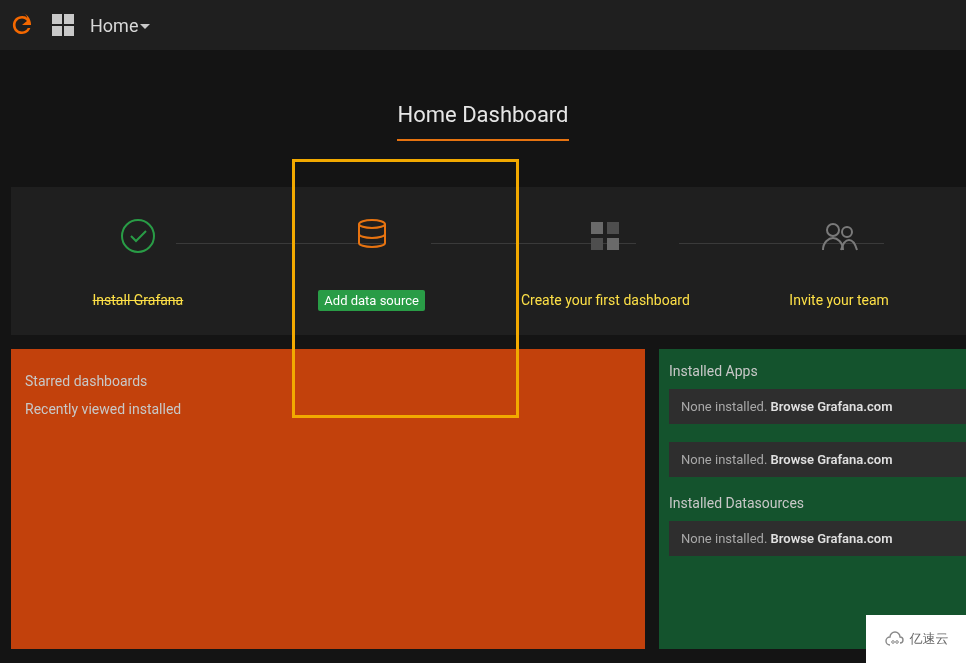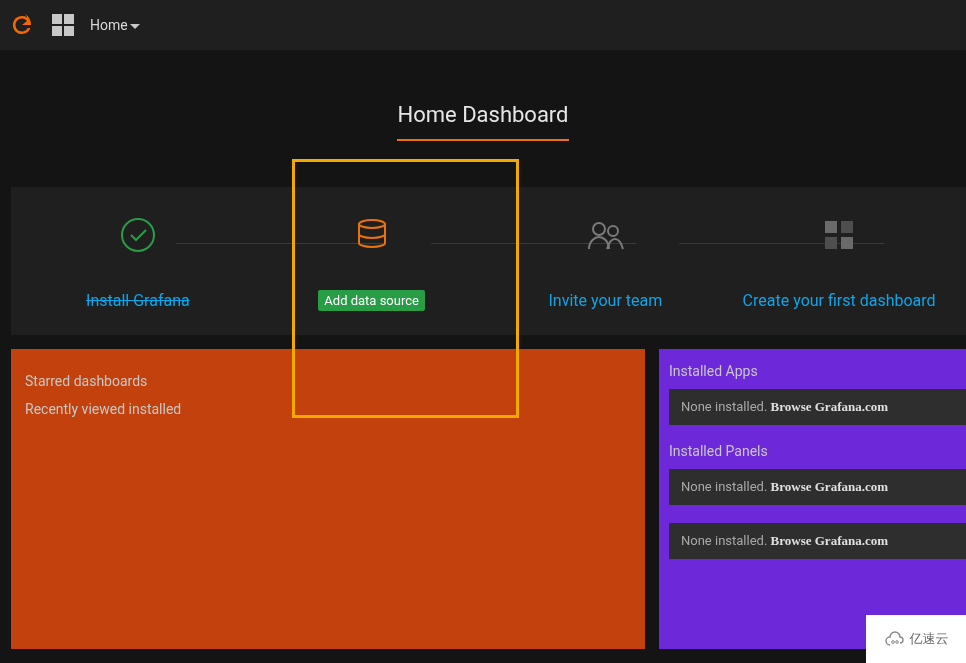--- a/index.html
+++ b/index.html
@@ -22,21 +22,21 @@
   }
   .logo { width: 28px; height: 28px; display: flex; align-items: center; justify-content: center; }
   .nav-icon-grid {
     width: 22px; height: 22px;
     display: grid;
     grid-template-columns: 1fr 1fr;
     grid-template-rows: 1fr 1fr;
     gap: 2px;
   }
   .nav-icon-grid span { background: #c8c8c8; }
-  .breadcrumb { display: flex; align-items: center; gap: 2px; color: #d8d8d8; font-size: 14px; font-weight: 400; }
+  .breadcrumb { display: flex; align-items: center; gap: 2px; color: #d8d8d8; font-size: 18px; font-weight: 400; }
   .caret-down {
     width: 0; height: 0;
     border-left: 5px solid transparent;
     border-right: 5px solid transparent;
     border-top: 5px solid #c8c8c8;
     margin-top: 2px;
   }
 
   
   .page-title-wrap { text-align: center; margin-top: 52px; }
@@ -69,22 +69,22 @@
     z-index: 2;
   }
   .gs-icon-wrap {
     height: 44px;
     display: flex;
     align-items: center;
     justify-content: center;
     margin-bottom: 34px;
   }
   .gs-step-label {
-    font-size: 16px;
-    color: #0ea5e9;
+    font-size: 14px;
+    color: #fde047;
   }
   .gs-step.done .gs-step-label { text-decoration: line-through; }
   .gs-step.active .gs-step-label {
     background: #299c46;
     color: #fff;
     display: inline-block;
     padding: 3px 6px;
     border-radius: 2px;
     font-size: 13px;
     text-decoration: none;
@@ -113,33 +113,33 @@
   .panel-left {
     flex: 0 0 634px;
     background: #c2410c;
     padding: 18px 14px;
     min-height: 300px;
   }
   .panel-left-row { color: #c8c8c8; font-size: 14px; padding: 6px 0; }
 
   .panel-right {
     flex: 1 1 auto;
-    background: #6d28d9;
+    background: #14532d;
     padding: 14px 0 20px 10px;
   }
   .inst-section { margin-bottom: 18px; }
   .inst-title { font-size: 14px; color: #c8c8c8; margin-bottom: 10px; padding-left: 0; }
   .inst-box {
     background: #2e2e2e;
     padding: 10px 12px;
     font-size: 13px;
     color: #a8a8a8;
     margin-left: 0;
   }
-  .inst-box b { color: #e0e0e0; font-weight: 600; font-family: Liberation Serif, serif; }
+  .inst-box b { color: #e0e0e0; font-weight: 600; }
 
   
   .watermark {
     position: absolute;
     right: 0;
     bottom: 0;
     width: 100px;
     height: 48px;
     background: #fff;
     display: flex;
@@ -200,67 +200,67 @@
         <ellipse cx="18" cy="8" rx="13" ry="4" fill="none" stroke="#e77310" stroke-width="2"></ellipse>
         <path d="M5 8 v10 a13 4 0 0 0 26 0 V8" fill="none" stroke="#e77310" stroke-width="2"></path>
         <path d="M5 18 v9 a13 4 0 0 0 26 0 V18" fill="none" stroke="#e77310" stroke-width="2"></path>
       </svg>
     </div>
     <span class="gs-step-label">Add data source</span>
   </div>
 
   <div class="gs-step">
     <div class="gs-icon-wrap">
+      <svg width="36" height="36" viewBox="0 0 36 36">
+        <rect x="4" y="4" width="12" height="12" fill="#6a6a6a"></rect>
+        <rect x="20" y="4" width="12" height="12" fill="#4e4e4e"></rect>
+        <rect x="4" y="20" width="12" height="12" fill="#4e4e4e"></rect>
+        <rect x="20" y="20" width="12" height="12" fill="#6a6a6a"></rect>
+      </svg>
+    </div>
+    <span class="gs-step-label">Create your first dashboard</span>
+  </div>
+
+  <div class="gs-step">
+    <div class="gs-icon-wrap">
       <svg width="40" height="36" viewBox="0 0 40 36">
         <circle cx="14" cy="12" r="6" fill="none" stroke="#7a7a7a" stroke-width="2"></circle>
         <path d="M4 32 c0-8 6-12 10-12 s10 4 10 12" fill="none" stroke="#7a7a7a" stroke-width="2"></path>
         <circle cx="28" cy="14" r="5" fill="none" stroke="#7a7a7a" stroke-width="2"></circle>
         <path d="M22 32 c2-7 5-10 8-10 s6 3 8 10" fill="none" stroke="#7a7a7a" stroke-width="2"></path>
       </svg>
     </div>
     <span class="gs-step-label">Invite your team</span>
-  </div>
-
-  <div class="gs-step">
-    <div class="gs-icon-wrap">
-      <svg width="36" height="36" viewBox="0 0 36 36">
-        <rect x="4" y="4" width="12" height="12" fill="#6a6a6a"></rect>
-        <rect x="20" y="4" width="12" height="12" fill="#4e4e4e"></rect>
-        <rect x="4" y="20" width="12" height="12" fill="#4e4e4e"></rect>
-        <rect x="20" y="20" width="12" height="12" fill="#6a6a6a"></rect>
-      </svg>
-    </div>
-    <span class="gs-step-label">Create your first dashboard</span>
   </div>
 </div>
 
 <div class="highlight" style="left:292px; top:159px; width:227px; height:259px;"></div>
 
 <div class="panels">
   <div class="panel-left">
     <div class="panel-left-row">Starred dashboards</div>
     <div class="panel-left-row">Recently viewed installed</div>
   </div>
 
   <div class="panel-right">
     <div class="inst-section">
       <div class="inst-title">Installed Apps</div>
       <div class="inst-box">
         <span>None installed.</span>
         <b>Browse Grafana.com</b>
       </div>
     </div>
     <div class="inst-section">
-      <div class="inst-title">Installed Panels</div>
       <div class="inst-box">
         <span>None installed.</span>
         <b>Browse Grafana.com</b>
       </div>
     </div>
     <div class="inst-section">
+      <div class="inst-title">Installed Datasources</div>
       <div class="inst-box">
         <span>None installed.</span>
         <b>Browse Grafana.com</b>
       </div>
     </div>
   </div>
 </div>
 
 <div class="watermark">
   <svg width="22" height="16" viewBox="0 0 22 16">

